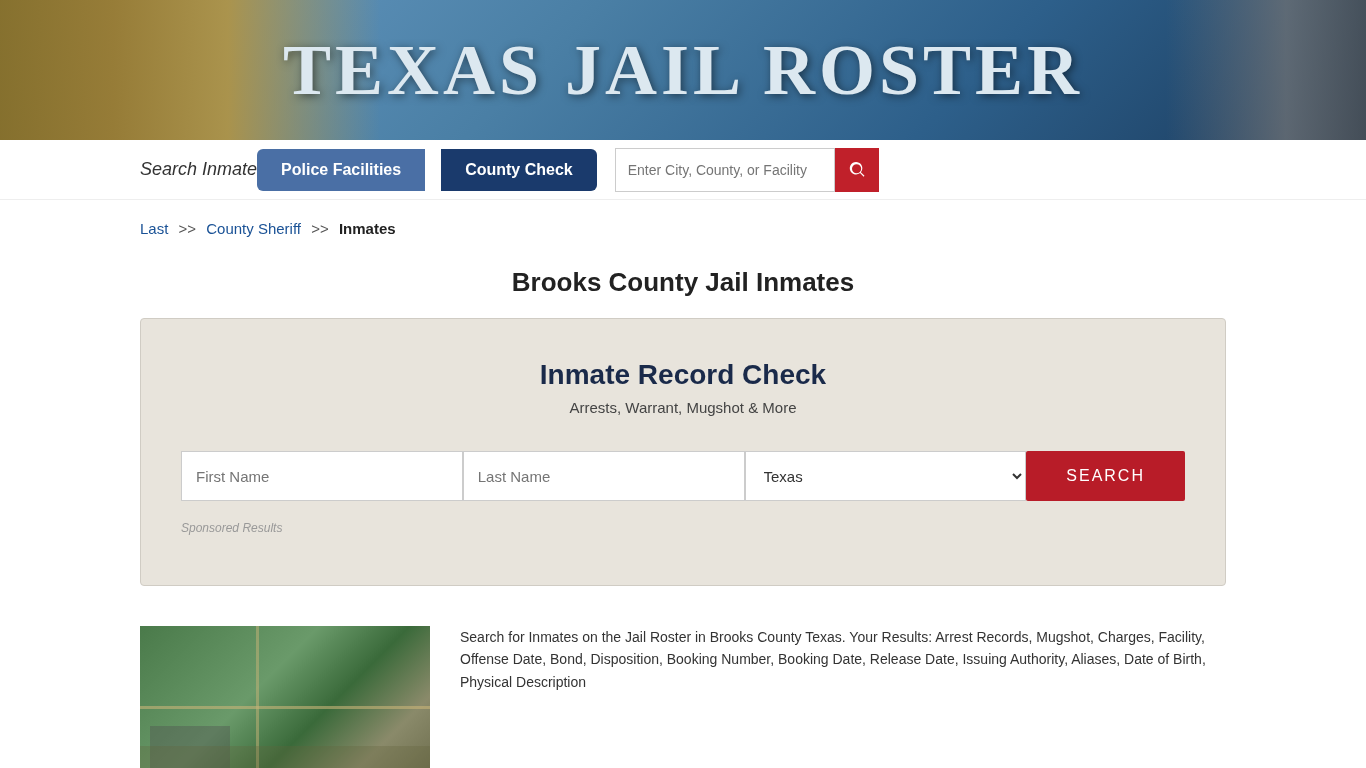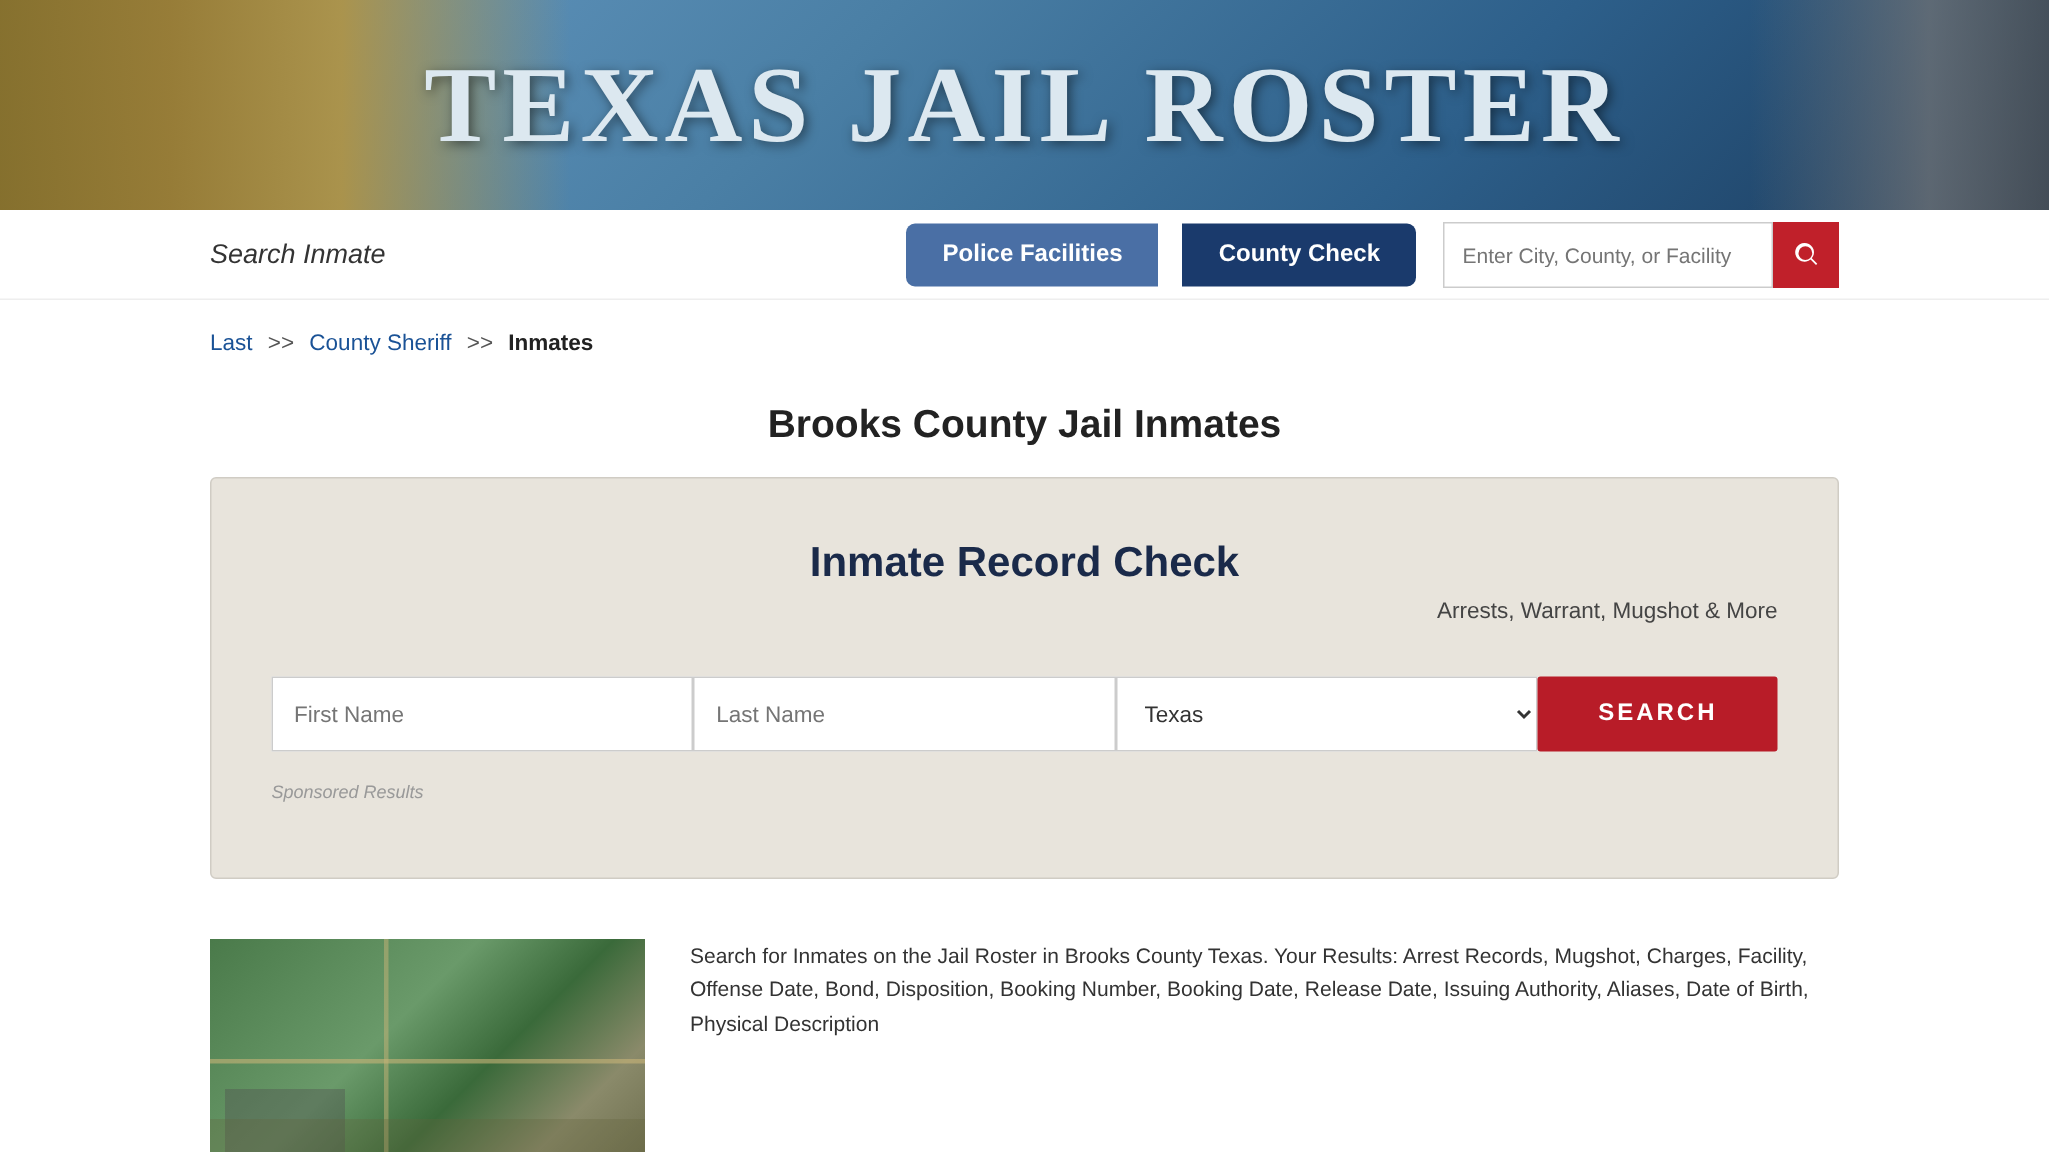--- a/index.html
+++ b/index.html
@@ -46,21 +46,20 @@
       position: relative;
     }
     .header-title span {
       color: #dce8f0;
     }
 
     
     .nav-bar {
       display: flex;
       align-items: center;
-      justify-content: space-between;
       padding: 0 140px;
       height: 60px;
       background: #fff;
       border-bottom: 1px solid #eee;
     }
     .nav-left {
       font-size: 18px;
       color: #333;
       font-family: Arial, sans-serif;
       font-style: italic;
@@ -164,21 +163,21 @@
     }
     .record-check-title {
       text-align: center;
       font-size: 28px;
       font-family: Arial, sans-serif;
       font-weight: bold;
       color: #1a2a4a;
       margin-bottom: 8px;
     }
     .record-check-subtitle {
-      text-align: right;
+      text-align: center;
       font-size: 15px;
       font-family: Arial, sans-serif;
       color: #444;
       margin-bottom: 35px;
     }
     .record-check-form {
       display: flex;
       align-items: center;
     }
     .record-check-form input {
@@ -204,21 +203,21 @@
       outline: none;
       cursor: pointer;
     }
     .record-check-search-btn {
       height: 50px;
       padding: 0 40px;
       background: #b81c28;
       color: #fff;
       font-size: 16px;
       font-family: Arial, sans-serif;
-      font-weight: bold;
+      font-weight: normal;
       letter-spacing: 2px;
       border: none;
       cursor: pointer;
       border-radius: 2px;
       flex-shrink: 0;
     }
     .sponsored-text {
       margin-top: 20px;
       font-size: 12px;
       color: #999;

